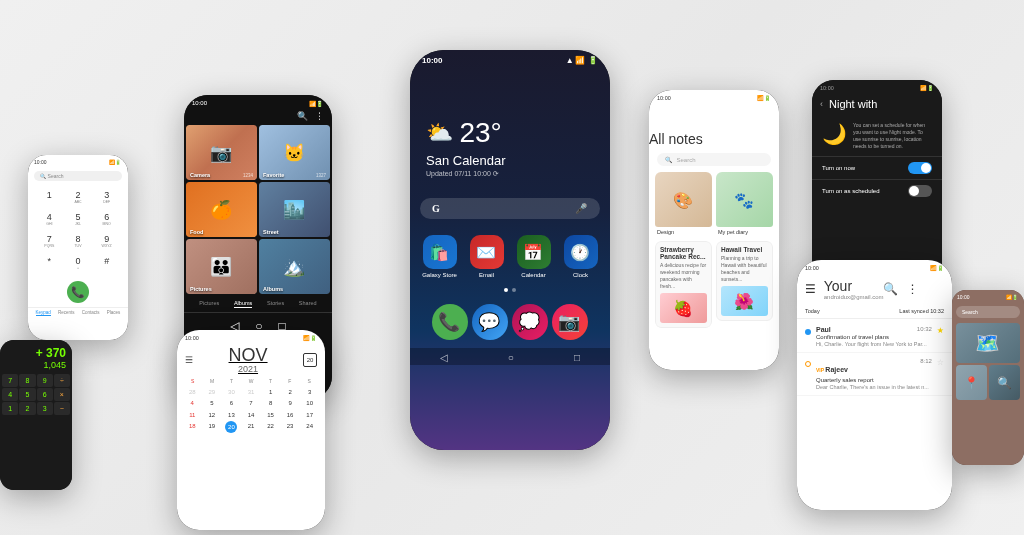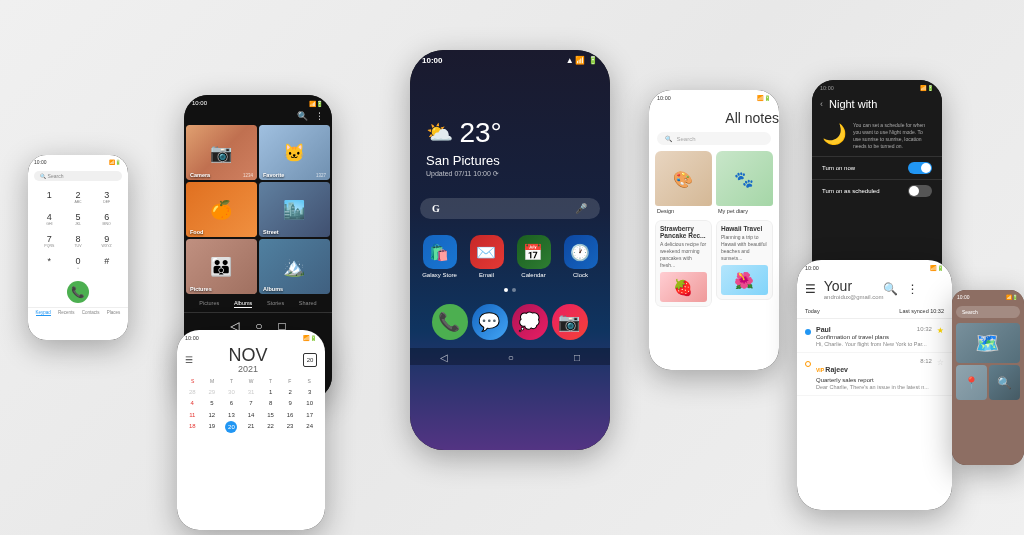--- a/index.html
+++ b/index.html
@@ -552,22 +552,23 @@
       display: flex;
       justify-content: space-between;
       padding: 5px 8px;
       font-size: 5.5px;
       color: #333;
     }
     .notes-title {
       font-size: 14px;
       font-weight: 300;
       color: #333;
-      text-align: right;
+      text-align: left;
       padding: 4px 0;
+      margin-top: 21px;
     }
     .notes-search {
       margin: 2px 8px;
       background: #f5f5f5;
       border-radius: 10px;
       padding: 3px 8px;
       display: flex;
       align-items: center;
       gap: 4px;
       font-size: 6px;
@@ -967,21 +968,21 @@
     <div class="phone-screen">
       <div class="center-status-bar">
         <span>10:00</span>
         <span>▲ 📶 🔋</span>
       </div>
       <div class="center-weather">
         <div class="weather-row">
           <span class="weather-icon-sun">⛅</span>
           <span class="weather-temp">23°</span>
         </div>
-        <div class="weather-city">San Pictures</div>
+        <div class="weather-city">San Calendar</div>
         <div class="weather-updated">Updated 07/11 10:00 ⟳</div>
       </div>
       <div class="search-bar">
         <span class="search-g">G</span>
         <span class="search-mic">🎤</span>
       </div>
       <div class="app-grid">
         <div class="app-icon">
           <div class="app-icon-circle app-galaxy">🛍️</div>
           <span class="app-label">Galaxy Store</span>
@@ -1079,20 +1080,42 @@
       </div>
       <div class="dialer-tabs">
         <span class="dialer-tab active">Keypad</span>
         <span class="dialer-tab">Recents</span>
         <span class="dialer-tab">Contacts</span>
         <span class="dialer-tab">Places</span>
       </div>
     </div>
   </div>
 
+  <div class="phone phone-calc">
+    <div class="phone-screen">
+      <div class="calc-display">
+        <div class="calc-num">+ 370</div>
+        <div class="calc-subnum">1,045</div>
+      </div>
+      <div class="calc-grid">
+        <div class="calc-btn">7</div>
+        <div class="calc-btn">8</div>
+        <div class="calc-btn">9</div>
+        <div class="calc-btn op">÷</div>
+        <div class="calc-btn">4</div>
+        <div class="calc-btn">5</div>
+        <div class="calc-btn">6</div>
+        <div class="calc-btn op">×</div>
+        <div class="calc-btn">1</div>
+        <div class="calc-btn">2</div>
+        <div class="calc-btn">3</div>
+        <div class="calc-btn op">−</div>
+      </div>
+    </div>
+  </div>
 
   <div class="phone phone-gallery">
     <div class="phone-screen">
       <div class="gallery-status">
         <span>10:00</span>
         <span>📶🔋</span>
       </div>
       <div class="gallery-header">
         <span class="gallery-icon">🔍</span>
         <span class="gallery-icon">⋮</span>
@@ -1140,21 +1163,21 @@
   </div>
 
   <div class="phone phone-calendar">
     <div class="phone-screen">
       <div class="cal-status">
         <span>10:00</span>
         <span>📶🔋</span>
       </div>
       <div class="cal-header">
         <span class="cal-menu">☰</span>
-        <div style="flex:1;text-align:center;">
+        <div style="flex:1;text-align:center;text-decoration:underline;">
           <div class="cal-month">NOV</div>
           <div class="cal-year">2021</div>
         </div>
         <div class="cal-badge">20</div>
       </div>
       <div class="cal-days-header">
         <span class="cal-day-label sun">S</span>
         <span class="cal-day-label">M</span>
         <span class="cal-day-label">T</span>
         <span class="cal-day-label">W</span>

